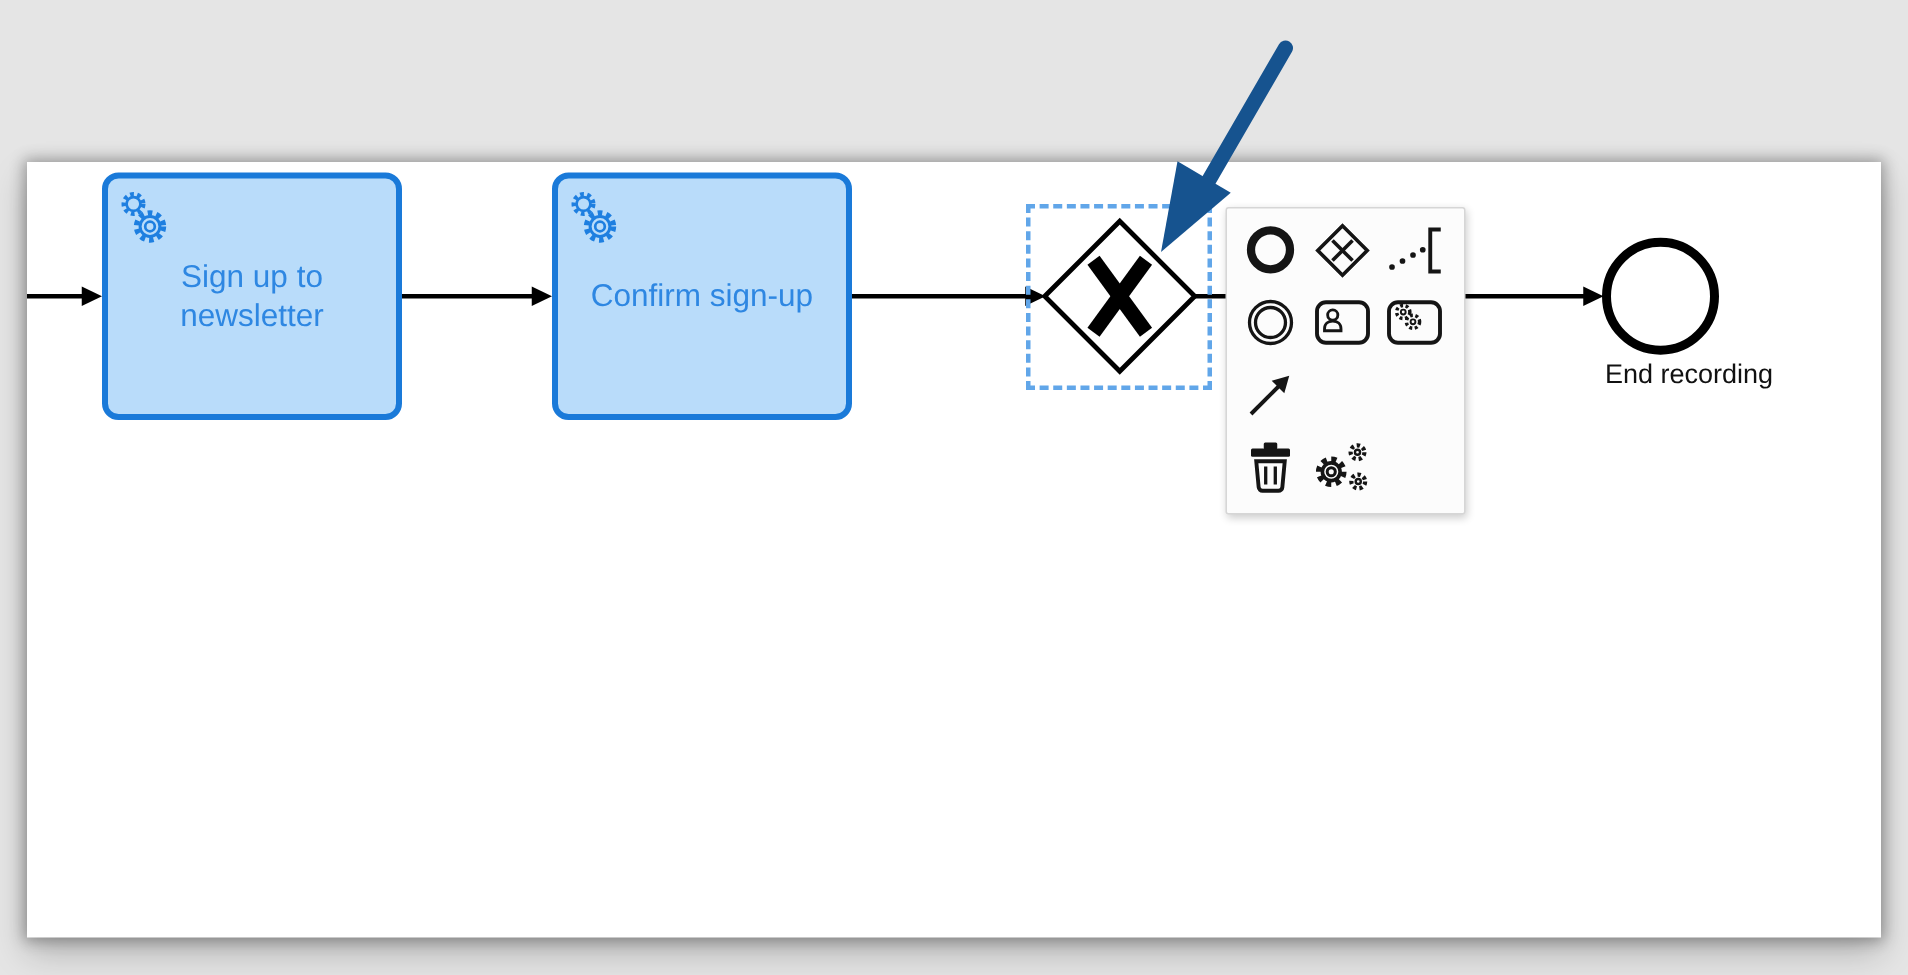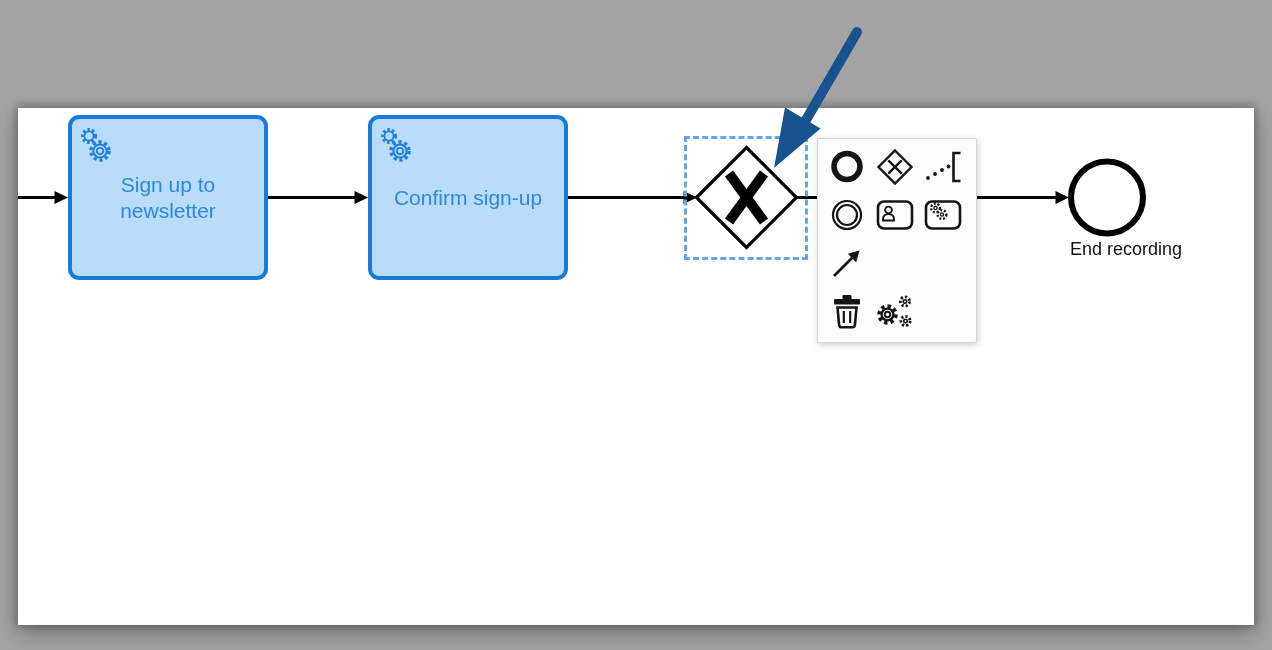--- a/index.html
+++ b/index.html
@@ -1,18 +1,18 @@
 <!DOCTYPE html>
 <html><head>
 <meta charset="utf-8">
 <style>
   * { margin: 0; padding: 0; box-sizing: border-box; }
   html, body { width: 1272px; height: 650px; background: #ffffff; overflow: hidden; }
   body { font-family: "Liberation Sans", sans-serif; }
-  .page { position: relative; width: 1272px; height: 650px; background: #a3a3a3; }
+  .page { position: relative; width: 1272px; height: 650px; background: #e5e5e5; }
 
   
   .canvas {
     position: absolute; left: 18px; top: 108px; width: 1236px; height: 517px;
     background: #ffffff;
     box-shadow: 0 0 9px 2px rgba(0,0,0,0.30), 0 10px 22px rgba(0,0,0,0.22);
   }
   .diagram-layer { position: absolute; left: 0; top: 0; z-index: 1; }
 
   .task {

